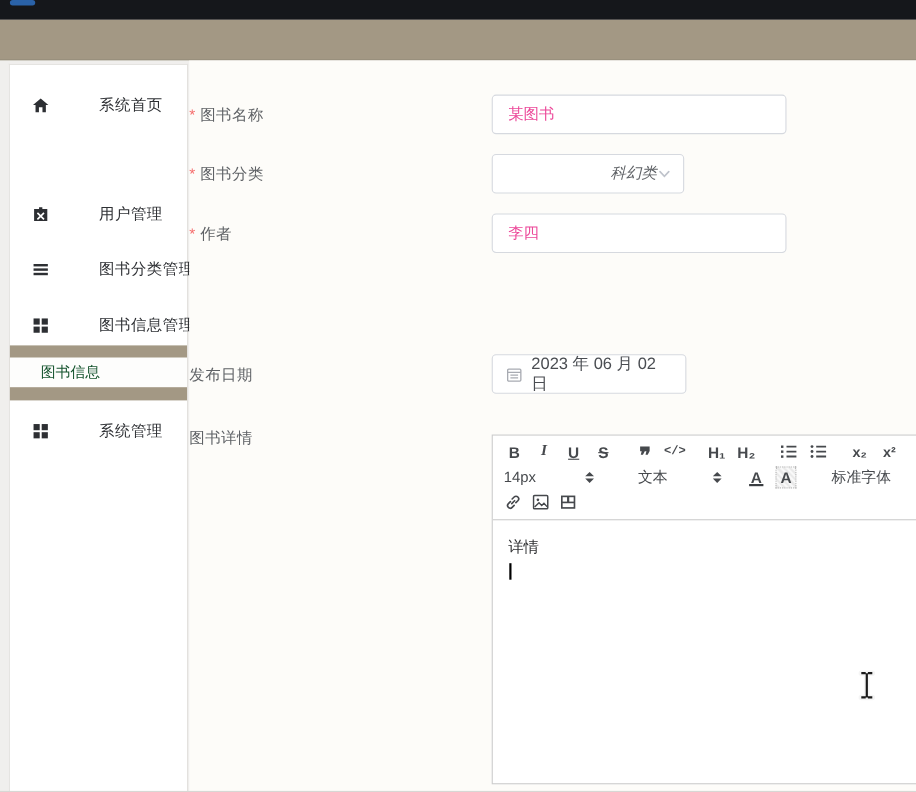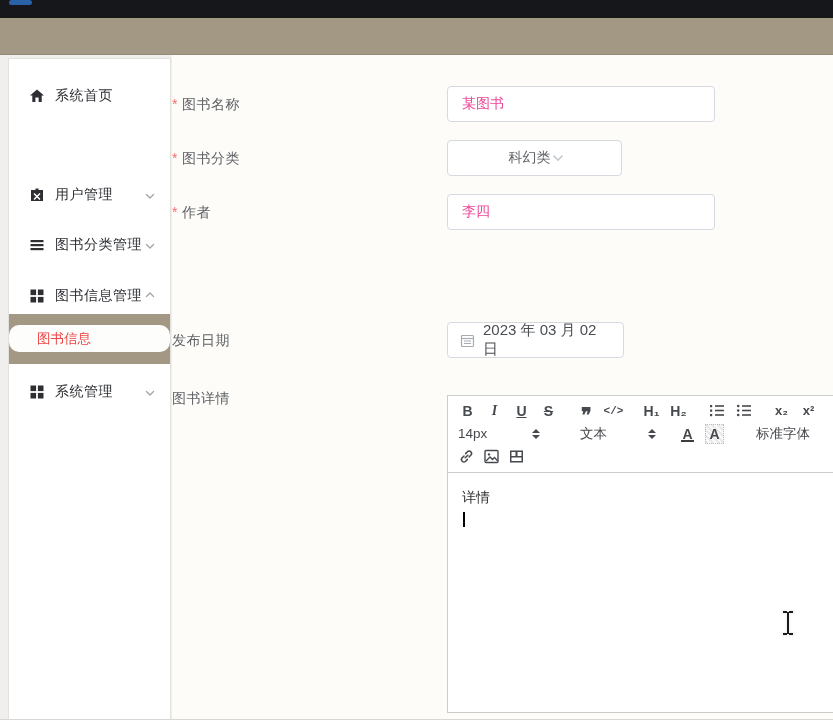--- a/index.html
+++ b/index.html
@@ -14,40 +14,40 @@
 
   
   .page { position:absolute; left:0; top:55px; width:833px; height:665px; background:#f0efed; }
   .main { position:absolute; left:172px; top:0; right:0; bottom:0; background:#fdfcf9; }
   .bottom-edge { position:absolute; left:0; bottom:0; width:100%; height:1px; background:#d8d7d4; }
 
   
   .sidebar { position:absolute; left:8px; top:3px; width:163px; bottom:0; background:#fff;
              border:1px solid #e3e1de; border-bottom:none; }
   .menu-item { position:absolute; left:0; right:0; height:50px; display:flex; align-items:center;
-               padding:0 14px 0 20px; cursor:pointer; color:#2d2f33; font-size:14px; }
+               padding:0 14px 0 20px; cursor:pointer; color:#2d2f33; font-size:14px;gap:35px; }
   .mi-icon { width:16px; height:16px; margin-right:10px; flex:none; display:flex; align-items:center; justify-content:center; }
   .mi-icon svg { display:block; }
   .mi-label { flex:1; font-weight:500; letter-spacing:.5px; white-space:nowrap; }
   .mi-chevron { width:12px; height:12px; color:#a3a6ad; flex:none; }
   .mi-chevron.up { transform:rotate(180deg); }
 
   .submenu { position:absolute; left:0; right:0; top:255px; height:50px; background:#a39884; }
   .submenu-item { position:absolute; left:0; right:0; top:11px; height:27px; background:#fdfdfc;
-                  display:flex; align-items:center; padding-left:28px; font-size:13.5px; color:#ef4444; cursor:pointer;border-radius:10px; }
+                  display:flex; align-items:center; padding-left:28px; font-size:13.5px; color:#14532d; cursor:pointer; }
 
   
   .form-label { position:absolute; left:0; width:268px; text-align:left; font-size:14px; color:#5f6266;
                 font-weight:500; line-height:36px; letter-spacing:.5px; }
   .req { color:#f56c6c; margin-right:4px; font-weight:400; }
   .tbox { position:absolute; height:36px; background:#fff; border:1px solid #d6d9df; border-radius:4px;
           font-size:14px; color:#5f6266; display:flex; align-items:center; }
   .tbox input { border:none; outline:none; background:transparent; width:100%; height:100%;
                 padding:0 14px; font-size:14px; color:#ec4899; font-family:inherit; }
-  .selbox { padding:0 10px 0 14px; justify-content:center; cursor:pointer; }
+  .selbox { padding:0 10px 0 14px; justify-content:flex-end; cursor:pointer;font-style:italic; }
   .sel-chevron { width:14px; height:14px; color:#bfc3cb; flex:none; }
   .datebox { padding:0 10px; cursor:pointer; }
   .date-icon { width:15px; height:15px; margin:0 8px 0 2px; color:#a8abb2; flex:none; }
   .date-text { font-size:15px; color:#4a4d52; }
 
   
   .editor { position:absolute; left:275px; top:340px; width:432px; height:318px; background:#fff;
             border:1px solid #ccc; }
   .toolbar { border-bottom:1px solid #ccc; padding:3px 0 4px 6px; }
   .tb-row { display:flex; align-items:center; height:23px; }
@@ -213,21 +213,21 @@
       </div>
       <div class="tbox datebox" style="left:275px; top:267px; width:177px">
         <span class="date-icon">
           <svg width="15" height="15" viewBox="0 0 15 15">
               <rect x="1.5" y="2.5" width="12" height="11" rx="1" fill="none" stroke="currentColor" stroke-width="1.2"></rect>
               <line x1="1.5" y1="5.5" x2="13.5" y2="5.5" stroke="currentColor" stroke-width="1.2"></line>
               <line x1="4" y1="8" x2="11" y2="8" stroke="currentColor" stroke-width="1"></line>
               <line x1="4" y1="10.5" x2="11" y2="10.5" stroke="currentColor" stroke-width="1"></line>
             </svg>
         </span>
-        <span class="date-text">2023 年 03 月 02 日</span>
+        <span class="date-text">2023 年 06 月 02 日</span>
       </div>
 
       <div class="form-label" style="top:333px; line-height:20px">
         <span>图书详情</span>
       </div>
 
       <div class="editor clip-edge">
         <div class="toolbar">
 
           <div class="tb-row">

